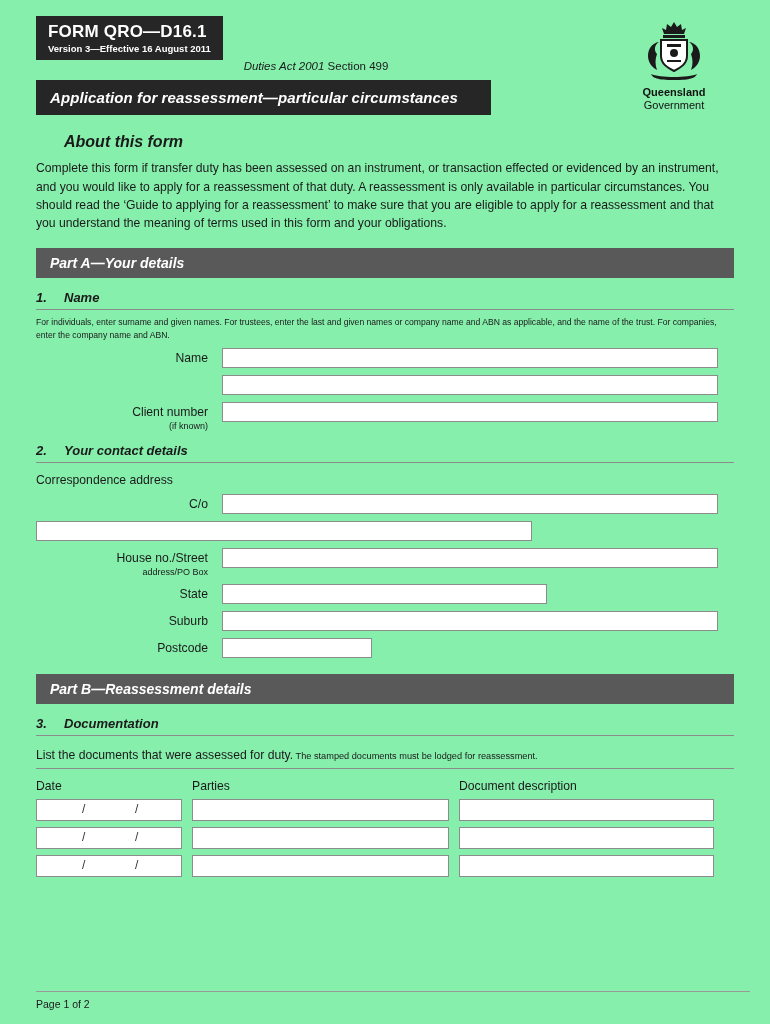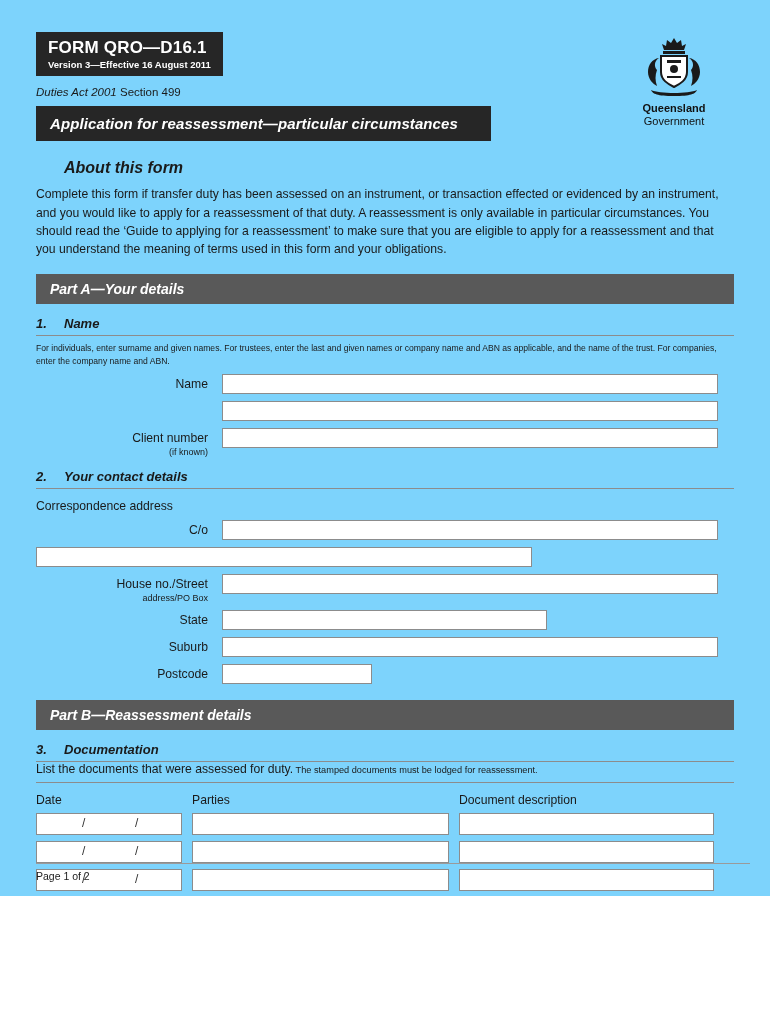--- a/index.html
+++ b/index.html
@@ -10,24 +10,24 @@
   body {
     width: 770px;
     height: 1024px;
     font-family: "Liberation Sans", sans-serif;
     color: #1a1a1a;
     -webkit-font-smoothing: antialiased;
   }
   .page {
     position: relative;
     width: 770px;
-    height: 896px;
-    background: #7dd3fc;
-    box-sizing: border-box;
-    padding: 32px 36px 0 36px;
+    height: 1024px;
+    background: #86efac;
+    box-sizing: border-box;
+    padding: 16px 36px 0 36px;
   }
 
   
   .header-row {
     position: relative;
     display: flex;
     align-items: flex-start;
     justify-content: space-between;
   }
   .header-left { width: 560px; }
@@ -44,23 +44,23 @@
     letter-spacing: 0.2px;
     line-height: 1.05;
   }
   .form-version {
     font-size: 9.5px;
     font-weight: bold;
     margin-top: 3px;
     line-height: 1.1;
   }
   .act-line {
-    margin-top: 10px;
     font-size: 11.5px;
     color: #1a1a1a;
+    text-align: center;
   }
   .act-line em { font-style: italic; }
 
   .title-bar {
     margin-top: 8px;
     background: #262626;
     color: #ffffff;
     font-size: 15px;
     font-weight: bold;
     font-style: italic;
@@ -169,21 +169,21 @@
   .w-mid  { width: 325px; }
   .w-short{ width: 150px; }
 
   .sub-label {
     font-size: 12.2px;
     margin-top: 10px;
   }
 
   
   .doc-instruction {
-    margin-top: 0;
+    margin-top: 12px;
     font-size: 12.2px;
     border-bottom: 1px solid #8c8c8c;
     padding-bottom: 6px;
   }
   .doc-instruction .small {
     font-size: 9.2px;
   }
   .table-head {
     display: flex;
     margin-top: 10px;

